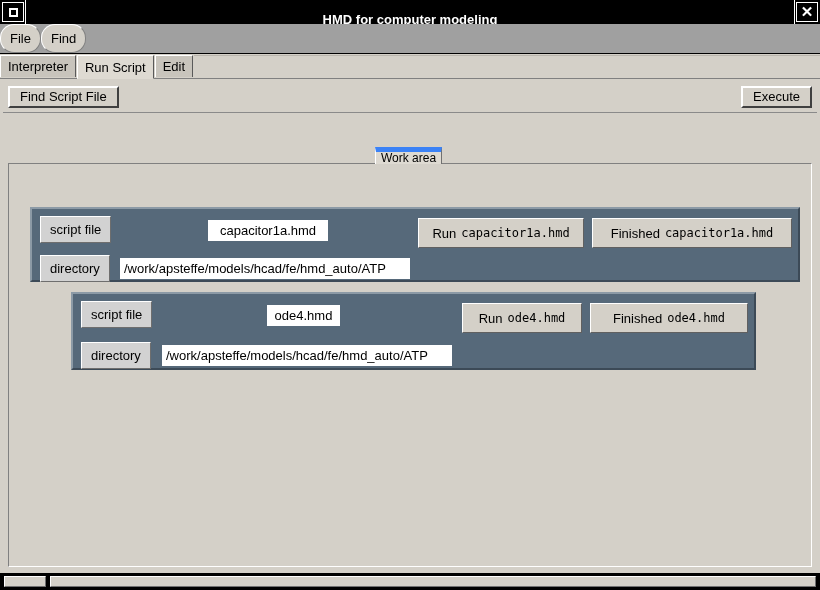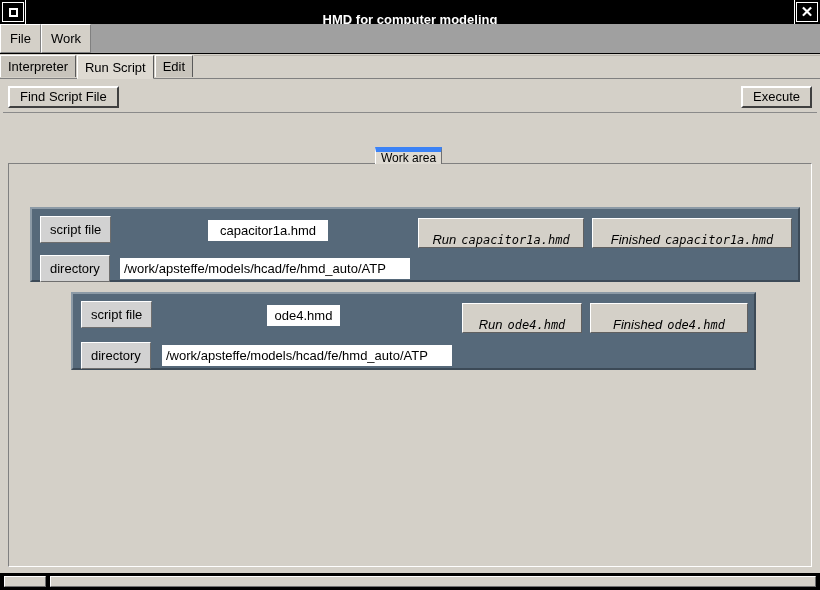--- a/index.html
+++ b/index.html
@@ -109,20 +109,21 @@
     background: #d4d0c8;
     border-top: 1px solid #ffffff;
     border-left: 1px solid #ffffff;
     border-right: 1px solid #808080;
     border-bottom: 1px solid #808080;
     padding: 0 9px;
     display: flex;
     align-items: center;
     font-size: 13px;
     box-sizing: border-box;
+    border-radius: 14px;
   }
 
   
   #tabstrip {
     position: absolute;
     left: 0; top: 31px;
     width: 820px;
     height: 24px;
     background: #d4d0c8;
     box-sizing: border-box;
@@ -270,27 +271,26 @@
   .value-box.center { justify-content: center; }
 
   .panel-btn {
     background: #d4d0c8;
     border-top: 1px solid #ffffff;
     border-left: 1px solid #ffffff;
     border-right: 1px solid #606060;
     border-bottom: 1px solid #606060;
     height: 30px;
     display: flex;
-    align-items: flex-end;
+    align-items: center;
     justify-content: center;
     font-size: 13px;
     box-sizing: border-box;
     white-space: nowrap;
     padding: 0 8px;
-    font-style: italic;
   }
   .panel-btn .mono {
     font-family: "DejaVu Sans Mono", monospace;
     font-size: 12px;
   }
   .panel-btn .lead { margin-right: 5px; }
 
   
   #bottom-strip {
     position: absolute;
@@ -337,21 +337,21 @@
     <div id="titlebar-text-wrap">
       <span id="title-text">HMD for computer modeling</span>
     </div>
     <div id="close-btn">✕</div>
   </div>
 
   <div id="client">
 
     <div id="menubar">
       <div class="menu-item">File</div>
-      <div class="menu-item">Work</div>
+      <div class="menu-item">Find</div>
     </div>
 
     <div id="tabstrip">
       <div class="tab">Interpreter</div>
       <div class="tab active">Run Script</div>
       <div class="tab">Edit</div>
       <div class="tab-filler"></div>
     </div>
 
     <div id="toolbar">

